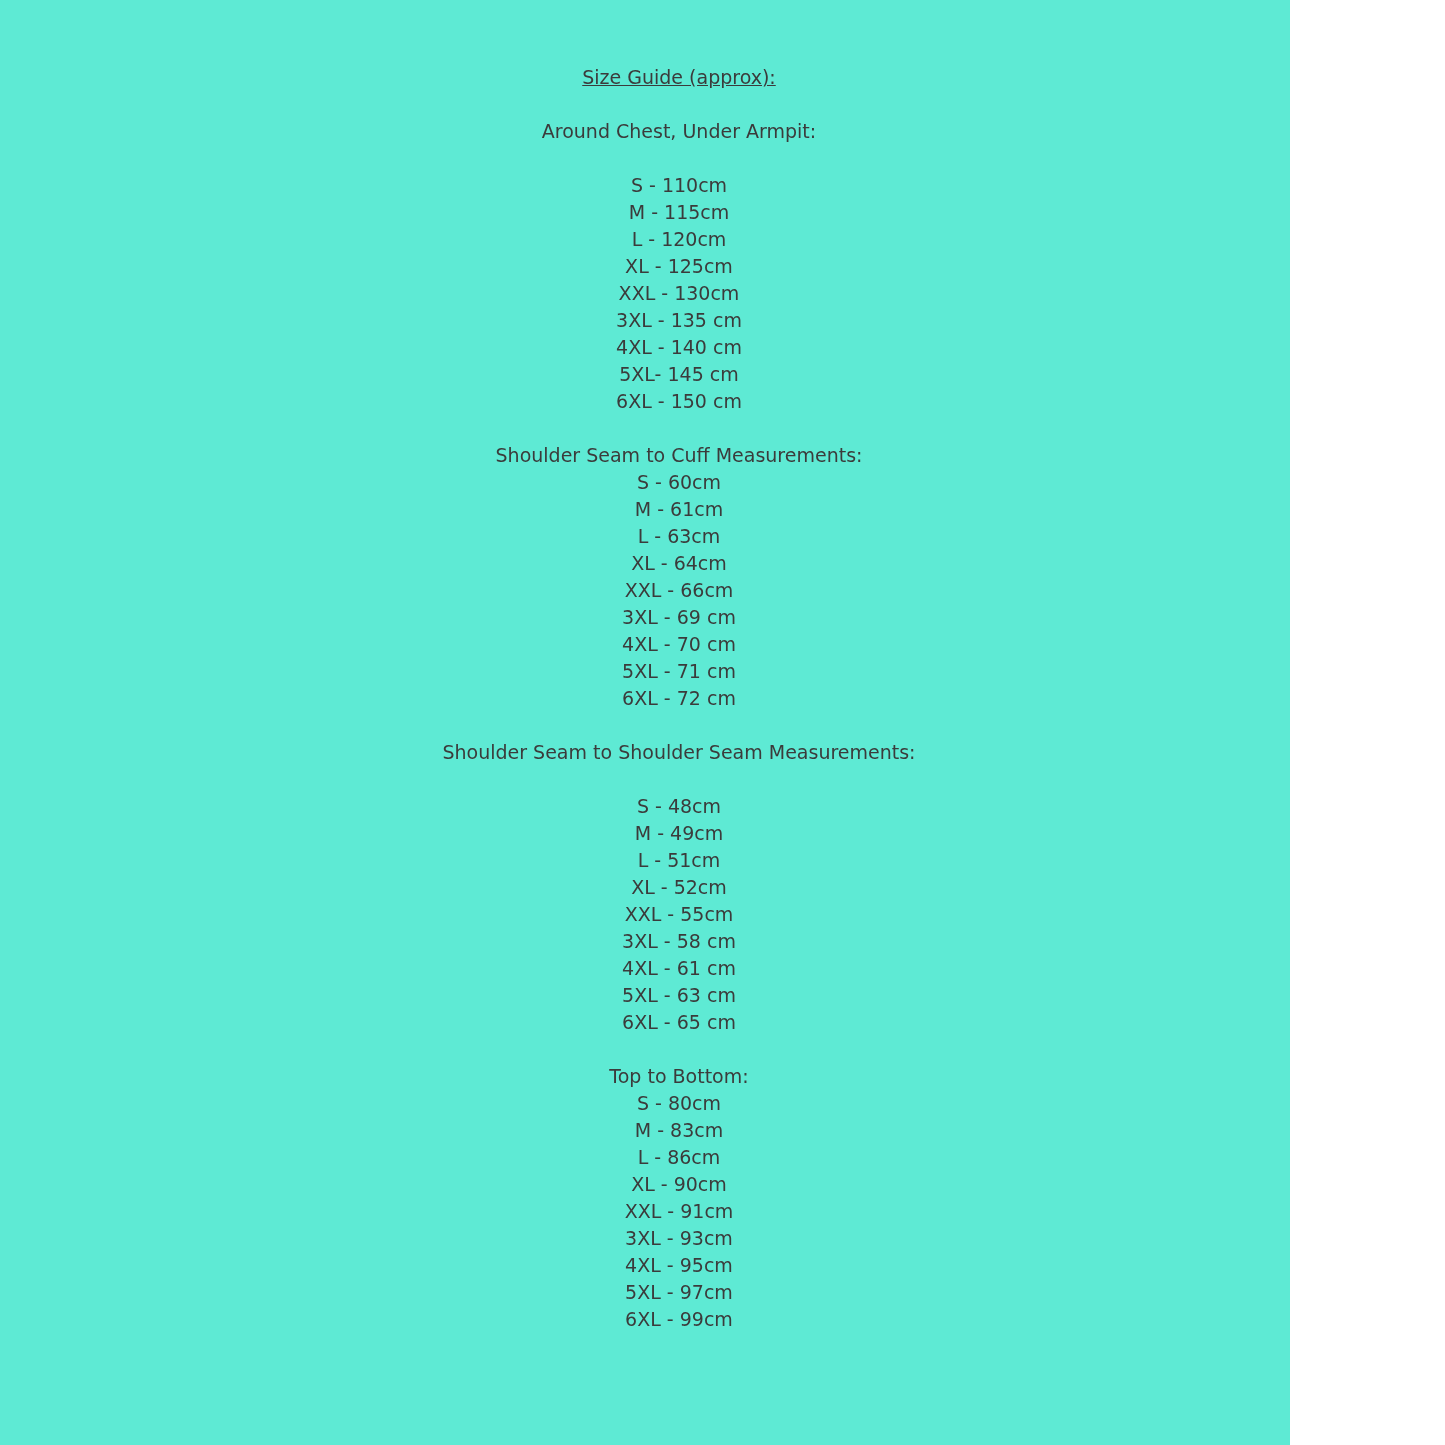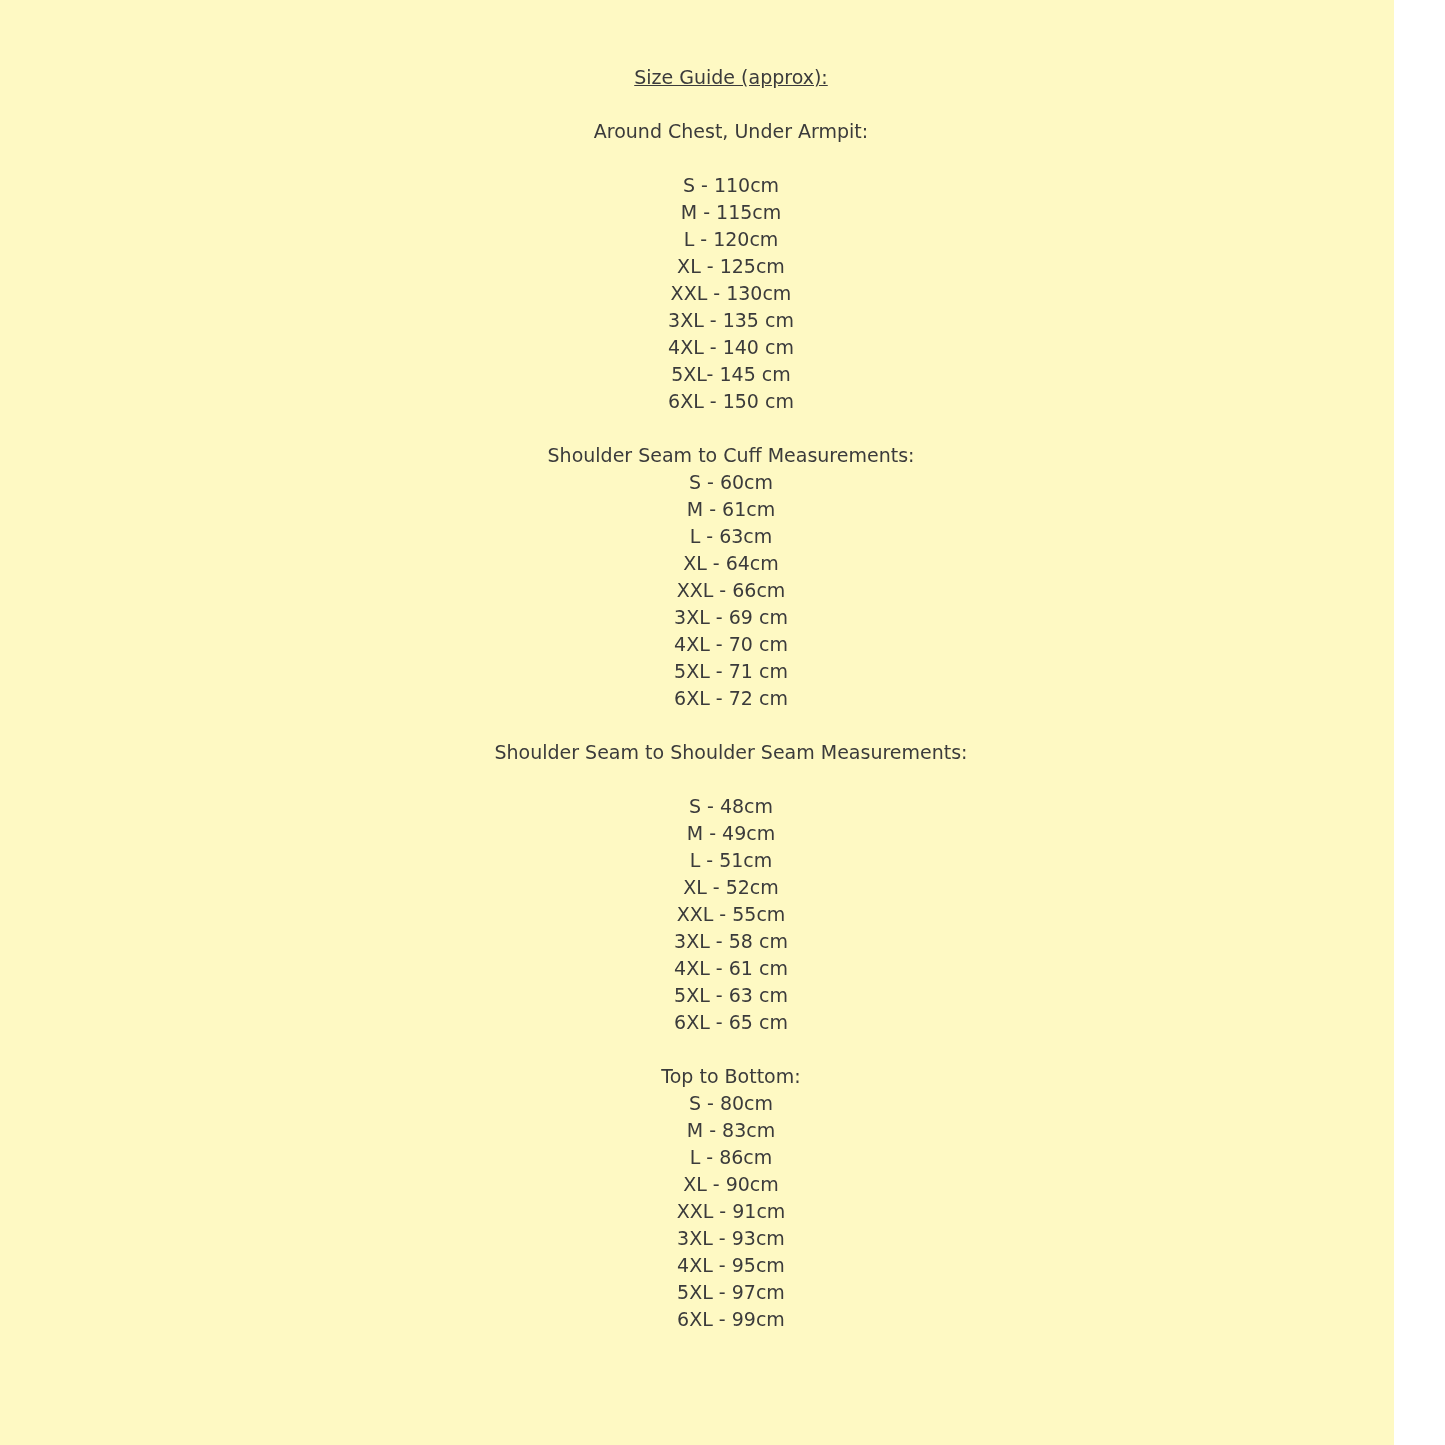--- a/index.html
+++ b/index.html
@@ -2,23 +2,23 @@
 <html><head>
 <meta charset="utf-8">
 <style>
   * { box-sizing: border-box; }
   html, body {
     margin: 0;
     padding: 0;
     background: #ffffff;
   }
   .page {
-    width: 1394px;
+    width: 1290px;
     height: 1445px;
-    background: #fef9c3;
+    background: #5eead4;
     overflow: hidden;
     font-family: "DejaVu Sans", "Liberation Sans", sans-serif;
     color: #3b3b3b;
   }
   .content {
     padding-top: 64px;
     text-align: center;
     font-size: 19px;
     line-height: 27px;
     transform: translateX(34px);

